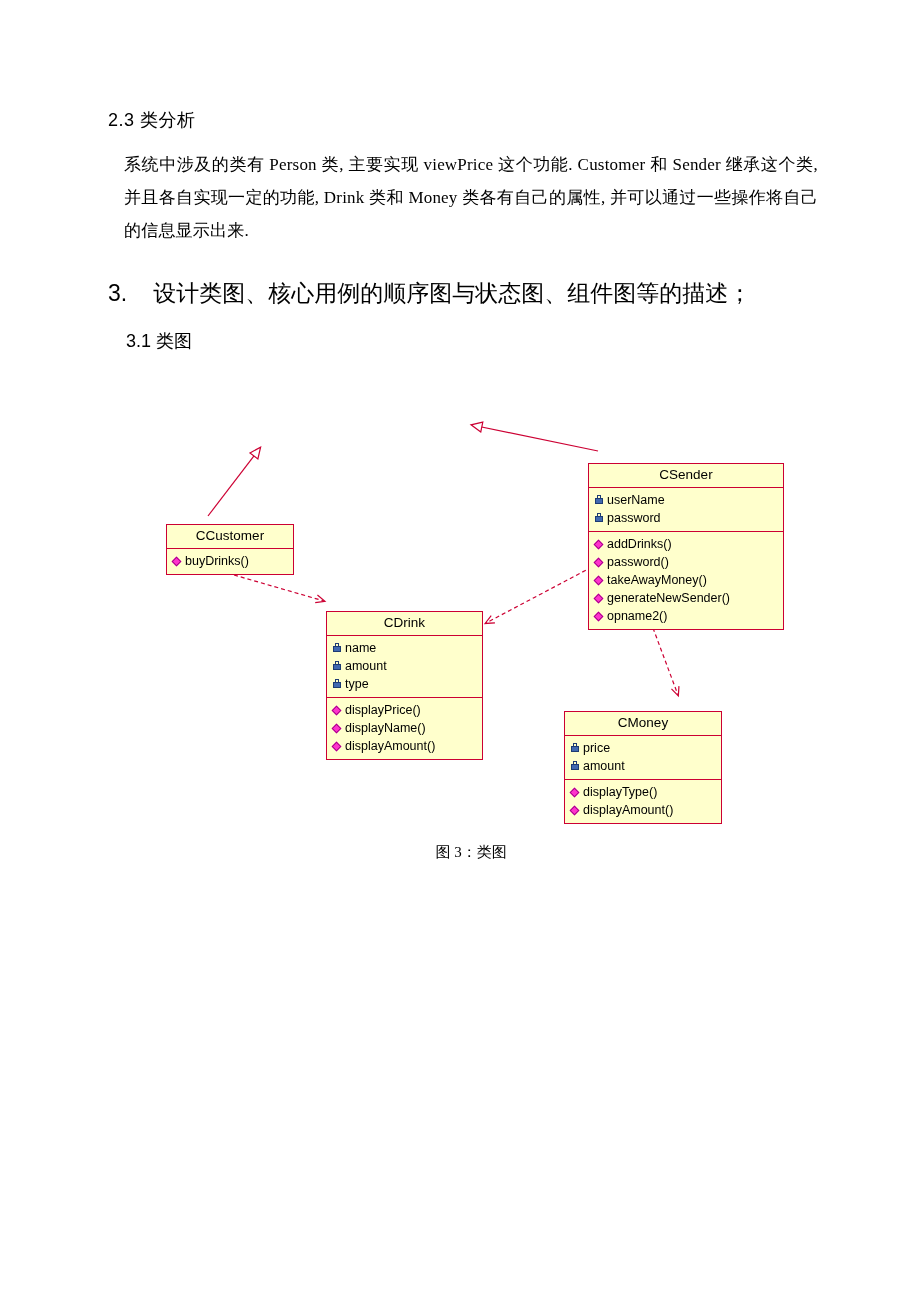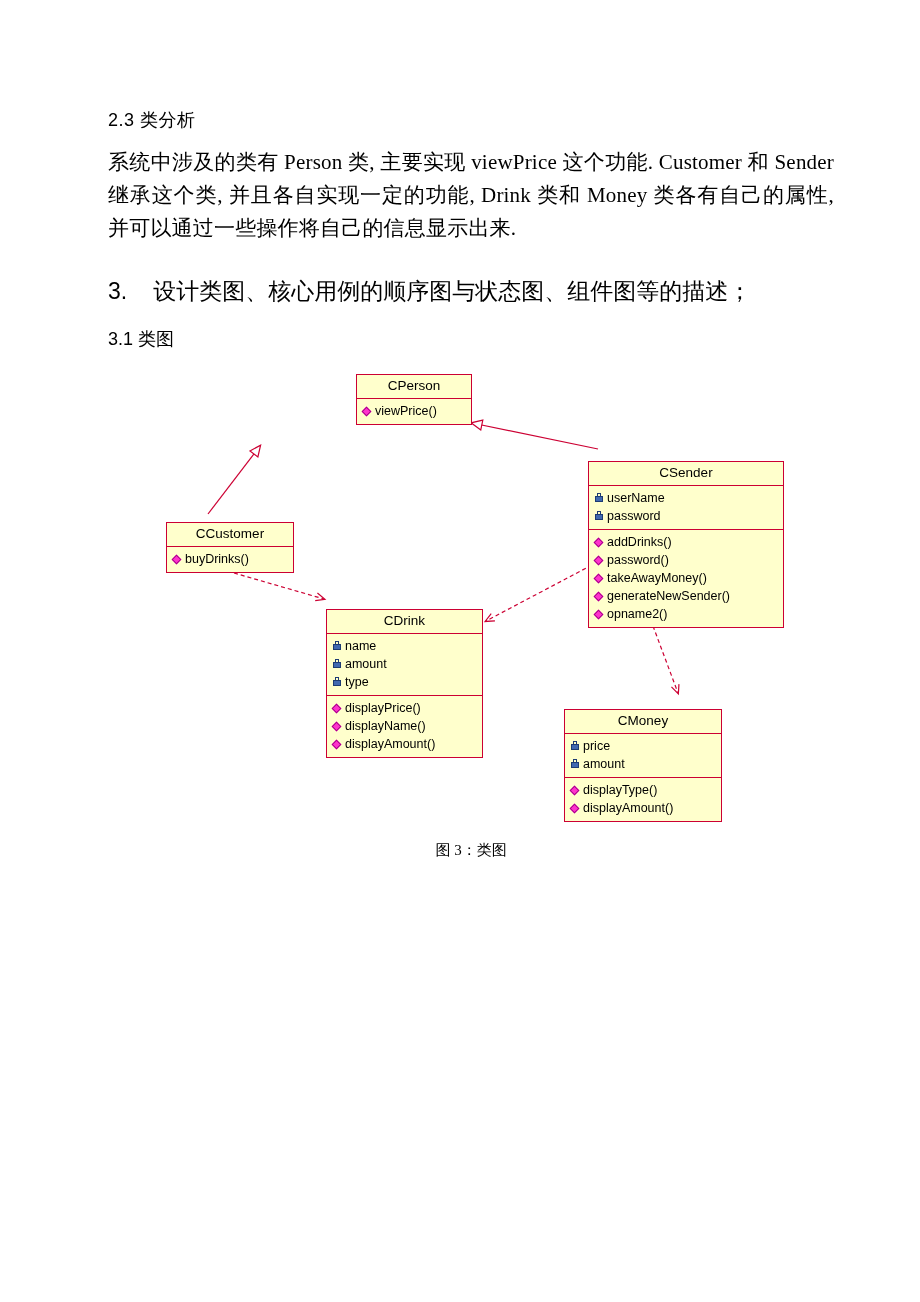--- a/index.html
+++ b/index.html
@@ -26,40 +26,40 @@
 
   h2.sec {
     font-family: "Liberation Sans", sans-serif;
     font-size: 18px;
     font-weight: normal;
     margin: 0 0 14px 0;
     letter-spacing: 0.5px;
   }
   p.body {
     font-family: "Liberation Serif", serif;
-    font-size: 21px;
+    font-size: 17px;
     line-height: 33px;
-    margin: 0;
+    margin: 16px;
     text-align: justify;
     letter-spacing: 0.2px;
   }
   h1.bigsec {
     font-family: "Liberation Sans", sans-serif;
     font-size: 23px;
     font-weight: normal;
     line-height: 40px;
     margin: 26px 0 6px 0;
   }
   h1.bigsec .num { margin-right: 26px; }
 
   h2.sub {
     font-family: "Liberation Sans", sans-serif;
     font-size: 18px;
     font-weight: normal;
-    margin: 16px 0 0 0;
+    margin: 16px 0 0 18px;
   }
 
   .figure-wrap {
     position: relative;
     width: 726px;
     height: 470px;
     margin-top: 8px;
   }
   .figcaption {
     text-align: center;
@@ -173,29 +173,20 @@
 
         <path d="M 490 90 L 364 64" fill="none" stroke="#cc0033" stroke-width="1.2" marker-end="url(#hollowtri)"></path>
 
         <path d="M 126 214 L 216 240" fill="none" stroke="#cc0033" stroke-width="1.2" stroke-dasharray="4,3" marker-end="url(#openarrow)"></path>
 
         <path d="M 484 206 L 378 262" fill="none" stroke="#cc0033" stroke-width="1.2" stroke-dasharray="4,3" marker-end="url(#openarrow)"></path>
 
         <path d="M 545 267 L 570 334" fill="none" stroke="#cc0033" stroke-width="1.2" stroke-dasharray="4,3" marker-end="url(#openarrow)"></path>
       </svg>
 
-      <div class="uml" style="left:248px; top:15px; width:116px;">
-        <div class="title">CPerson</div>
-        <div class="compartment">
-          <div class="row">
-              <span class="glyph method"></span>
-              <span>viewPrice()</span>
-            </div>
-        </div>
-      </div>
 
       <div class="uml" style="left:480px; top:102px; width:196px;">
         <div class="title">CSender</div>
         <div class="compartment">
           <div class="row">
               <span class="glyph attr"></span>
               <span>userName</span>
             </div>
           <div class="row">
               <span class="glyph attr"></span>

